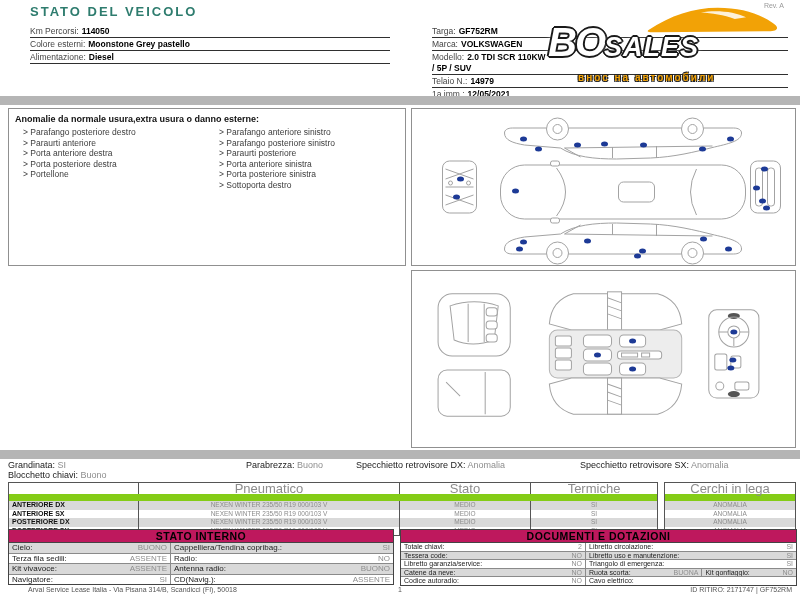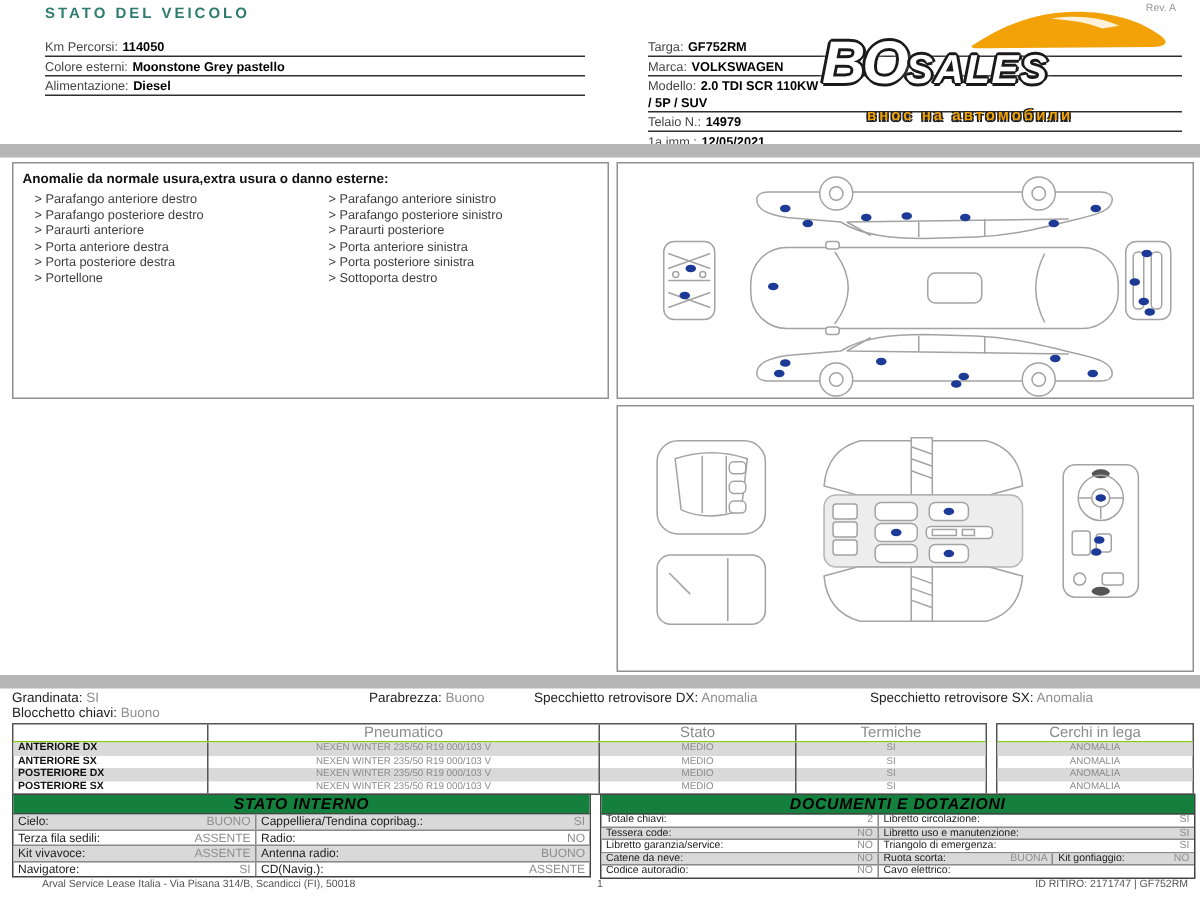--- a/index.html
+++ b/index.html
@@ -1,20 +1,20 @@
 <!DOCTYPE html>
 <html><head>
 <meta charset="utf-8">
 <style>
   html,body{margin:0;padding:0;background:#fff;}
   body{width:800px;height:600px;overflow:hidden;font-family:"Liberation Sans",sans-serif;}
   #page{position:relative;width:800px;height:600px;background:#fff;}
 
   .rev{position:absolute;top:2px;right:16px;font-size:7px;color:#999;}
-  .title{position:absolute;left:30px;top:4px;font-size:10px;font-weight:bold;color:#2E7C6E;letter-spacing:2px;}
+  .title{position:absolute;left:30px;top:4px;font-size:13px;font-weight:bold;color:#2E7C6E;letter-spacing:2px;}
 
   .info{position:absolute;}
   .info-left{left:30px;top:25px;width:360px;}
   .info-right{left:432px;top:25px;width:356px;}
   .irow{position:relative;height:12px;line-height:12px;border-bottom:1px solid #2f2f2f;font-size:8.5px;white-space:nowrap;color:#333;}
   .irow.two{height:23px;}
   .ilbl{color:#444;margin-right:3px;}
   .ival{font-weight:bold;color:#000;}
   .l2{position:absolute;left:0;top:11px;font-weight:bold;color:#000;}
 
@@ -47,33 +47,33 @@
   .dot{fill:#1D3A96;}
 
   .cond{position:absolute;left:0;top:460px;width:800px;height:22px;font-size:9px;}
   .cpair{position:absolute;white-space:nowrap;}
   .clbl{color:#222;}
   .cval{color:#8E8E8E;}
 
   .tt{position:absolute;top:482px;border:1px solid #555;background:#fff;}
   .tt-main{left:8px;width:648px;}
   .tt-cerchi{left:664px;width:130px;}
-  .tt-h{display:flex;height:11px;line-height:11px;font-size:10px;color:#9B9B9B;text-align:center;border-bottom:1px solid #84cc16;}
+  .tt-h{display:flex;height:11px;line-height:11px;font-size:13px;color:#9B9B9B;text-align:center;border-bottom:7px solid #84cc16;}
   .tt-r{display:flex;height:8.5px;line-height:8.5px;font-size:6.5px;}
   .tt-r.gray{background:#D9D9D9;}
   .c-pos{width:130px;border-right:1px solid #555;font-weight:bold;color:#111;font-size:7px;text-align:left;padding-left:3px;box-sizing:border-box;}
   .c-pneu{width:260px;border-right:1px solid #555;text-align:center;color:#8C8C8C;}
   .c-sta{width:130px;border-right:1px solid #555;text-align:center;color:#8C8C8C;}
   .c-ter{flex:1;text-align:center;color:#8C8C8C;}
   .c-one{flex:1;text-align:center;color:#8C8C8C;}
 
   .bt{position:absolute;top:529px;border:1px solid #444;background:#fff;}
   .bt-stato{left:8px;width:384px;}
   .bt-doc{left:400px;width:395px;}
-  .bt-title{height:12px;line-height:12px;background:#15803d;border-bottom:1px solid #444;font-weight:bold;font-size:10.5px;text-align:center;color:#000;letter-spacing:.5px;font-style:italic;}
+  .bt-title{height:12px;line-height:12px;background:#be185d;border-bottom:1px solid #444;font-weight:bold;font-size:10.5px;text-align:center;color:#000;letter-spacing:.5px;}
   .bt-stato .bt-row{height:9.5px;line-height:9.5px;font-size:8px;}
   .bt-doc .bt-row{height:7.6px;line-height:7.6px;font-size:7px;}
   .bt-row{display:flex;border-bottom:1px solid #8a8a8a;}
   .bt-row:last-child{border-bottom:none;}
   .bt-row.gray{background:#D9D9D9;}
   .bt-cell{display:flex;justify-content:space-between;box-sizing:border-box;padding:0 3px;border-right:1px solid #8a8a8a;overflow:hidden;white-space:nowrap;}
   .bt-cell:last-child{border-right:none;}
   .bt-stato .cl{width:162px;} .bt-stato .cr{flex:1;}
   .bt-doc .cl{width:185px;} .bt-doc .cr{flex:1.25;} .bt-doc .cr2{flex:1;}
   .blbl{color:#222;} .bval{color:#8E8E8E;}
@@ -132,21 +132,20 @@
     </div>
     <div class="logo-sub">внос на автомобили</div>
   </div>
 
   <div class="bar bar1"></div>
 
   <div class="box ext-list">
     <div class="box-title">Anomalie da normale usura,extra usura o danno esterne:</div>
     <div class="cols">
       <div class="col">
-        <div class="anom-item">Parafango anteriore destro</div>
         <div class="anom-item">Parafango posteriore destro</div>
         <div class="anom-item">Paraurti anteriore</div>
         <div class="anom-item">Porta anteriore destra</div>
         <div class="anom-item">Porta posteriore destra</div>
         <div class="anom-item">Portellone</div>
       </div>
       <div class="col">
         <div class="anom-item">Parafango anteriore sinistro</div>
         <div class="anom-item">Parafango posteriore sinistro</div>
         <div class="anom-item">Paraurti posteriore</div>

